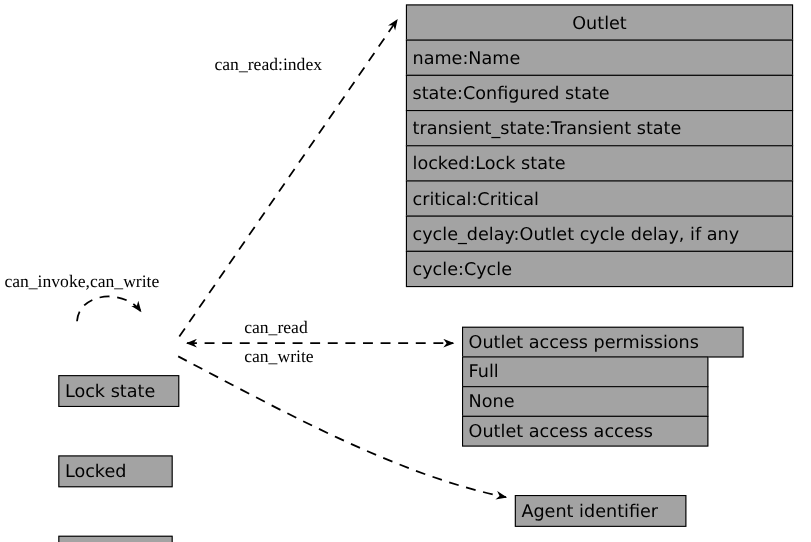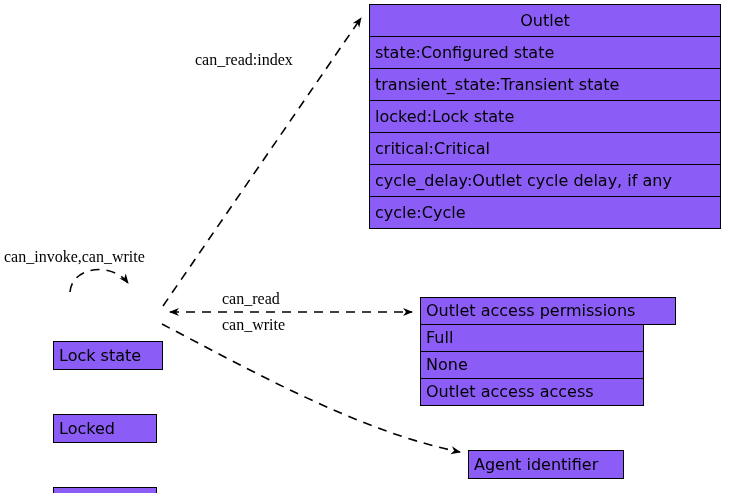--- a/index.html
+++ b/index.html
@@ -34,21 +34,21 @@
 
   
   .entity {
     position: absolute;
     z-index: 2;
     box-sizing: border-box;
   }
   .row {
     box-sizing: border-box;
     border: 1px solid #000000;
-    background: #8b5cf6;
+    background: #a3a3a3;
     font-size: 16px;
     line-height: 1;
     height: 33px;
     display: flex;
     align-items: center;
     padding: 0 5px;
     white-space: nowrap;
     margin-top: -1px;
   }
   .row:first-child { margin-top: 0; }
@@ -117,20 +117,21 @@
   <div class="edge-label" id="label-can-read-index">can_read:index</div>
 
   <div class="edge-label" id="label-can-invoke-can-write">can_invoke,can_write</div>
 
   <div class="edge-label" id="label-can-read-h">can_read</div>
 
   <div class="edge-label" id="label-can-write-h">can_write</div>
 
   <div class="entity" id="outlet-entity">
     <div class="row header-center">Outlet</div>
+    <div class="row">name:Name</div>
     <div class="row">state:Configured state</div>
     <div class="row">transient_state:Transient state</div>
     <div class="row">locked:Lock state</div>
     <div class="row">critical:Critical</div>
     <div class="row">cycle_delay:Outlet cycle delay, if any</div>
     <div class="row">cycle:Cycle</div>
   </div>
 
   <div class="entity" id="lock-state-entity">
     <div class="row header-row">Lock state</div>

